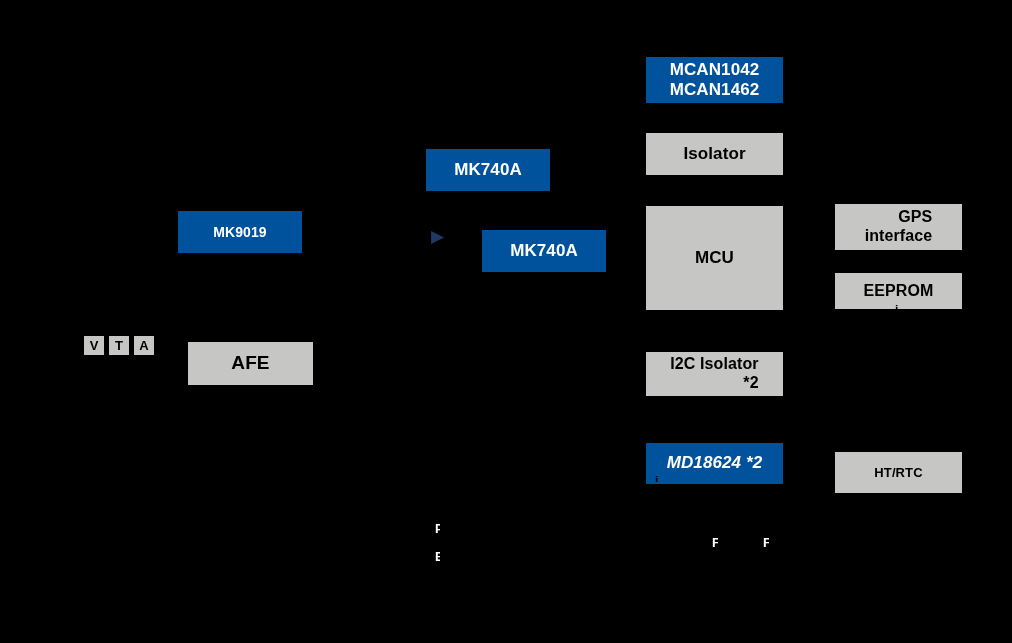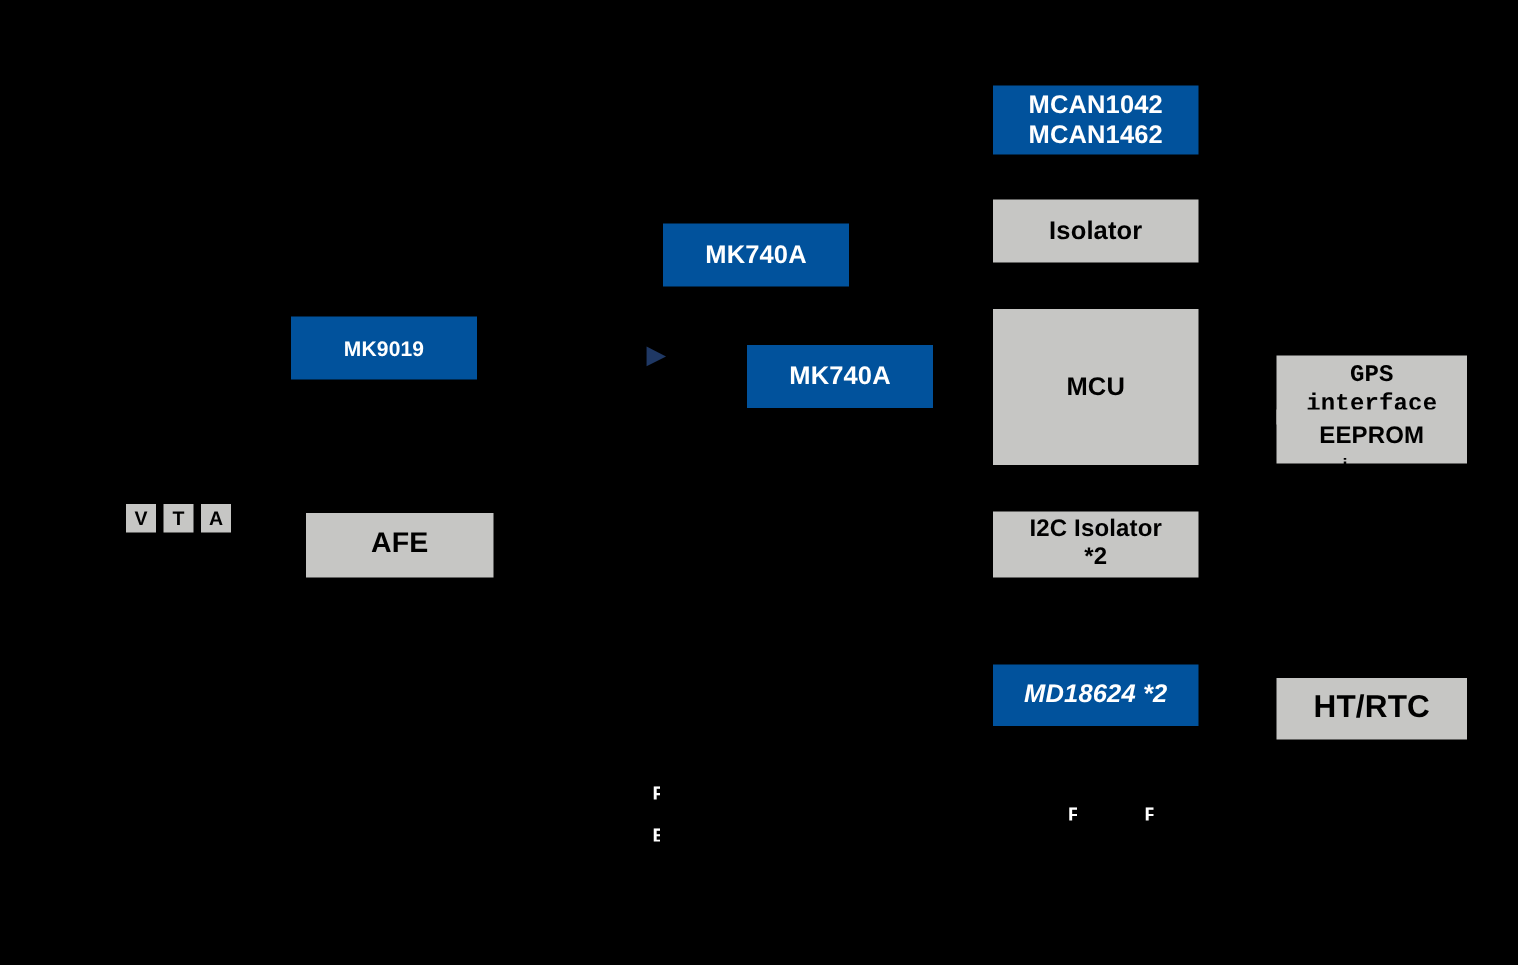--- a/index.html
+++ b/index.html
@@ -19,29 +19,29 @@
     position: absolute;
     box-sizing: border-box;
     display: flex;
     align-items: center;
     justify-content: center;
     text-align: center;
     font-weight: bold;
     line-height: 1.18;
     white-space: pre-line;
     letter-spacing: 0.1px;
-    margin-left: 16px;
   }
   .block.blue {
     background: #01529C;
     color: #FFFFFF;
   }
   .block.gray {
     background: #C6C6C4;
     color: #000000;
+    text-align: right;
   }
   .tag {
     position: absolute;
     box-sizing: border-box;
     background: #C6C6C4;
     color: #000000;
     display: flex;
     align-items: center;
     justify-content: center;
     font-size: 13px;
@@ -89,40 +89,40 @@
     <span>A</span>
   </div>
 
   <div class="block blue" style="left:646px; top:57px; width:137px; height:46px; font-size:17px;">MCAN1042
 MCAN1462</div>
 
   <div class="block gray" style="left:646px; top:133px; width:137px; height:42px; font-size:17px;">Isolator</div>
 
   <div class="block gray" style="left:646px; top:206px; width:137px; height:104px; font-size:17px;">MCU</div>
 
-  <div class="block gray" style="left:646px; top:341px; width:137px; height:44px; font-size:16px;">I2C Isolator
+  <div class="block gray" style="left:646px; top:352px; width:137px; height:44px; font-size:16px;">I2C Isolator
 *2</div>
 
   <div class="block blue" style="left:646px; top:443px; width:137px; height:41px; font-size:17px;font-style:italic;">MD18624 *2</div>
 
   <div class="block blue" style="left:426px; top:149px; width:124px; height:42px; font-size:17px;">MK740A</div>
 
   <div class="block blue" style="left:482px; top:230px; width:124px; height:42px; font-size:17px;">MK740A</div>
 
   <div class="block blue" style="left:178px; top:211px; width:124px; height:42px; font-size:14px;">MK9019</div>
 
 
   <div class="block gray" style="left:188px; top:342px; width:125px; height:43px; font-size:19px;">AFE</div>
 
-  <div class="block gray" style="left:835px; top:237px; width:127px; height:46px; font-size:16px;font-family:Liberation Mono, monospace;">GPS
+  <div class="block gray" style="left:835px; top:204px; width:127px; height:46px; font-size:16px;">GPS
 interface</div>
 
   <div class="block gray" style="left:835px; top:273px; width:127px; height:36px; font-size:16px;">EEPROM</div>
 
-  <div class="block gray" style="left:835px; top:452px; width:127px; height:41px; font-size:21px;">HT/RTC</div>
+  <div class="block gray" style="left:835px; top:452px; width:127px; height:41px; font-size:13px;">HT/RTC</div>
 
   <div class="arrow-marker" style="left:431px; top:228px;">▶</div>
 
   <div class="clipped-glyph" style="left:435px; top:522px; width:5px; height:11px;">P</div>
   <div class="clipped-glyph" style="left:435px; top:550px; width:5px; height:11px;">E</div>
   <div class="clipped-glyph" style="left:712px; top:536px; width:6px; height:11px;">F</div>
   <div class="clipped-glyph" style="left:763px; top:536px; width:6px; height:11px;">F</div>
 
   <div class="edge-mark" style="left:895px; top:304px; width:4px; height:6px;">i</div>
   <div class="edge-mark" style="left:655px; top:475px; width:4px; height:7px;">i</div>

